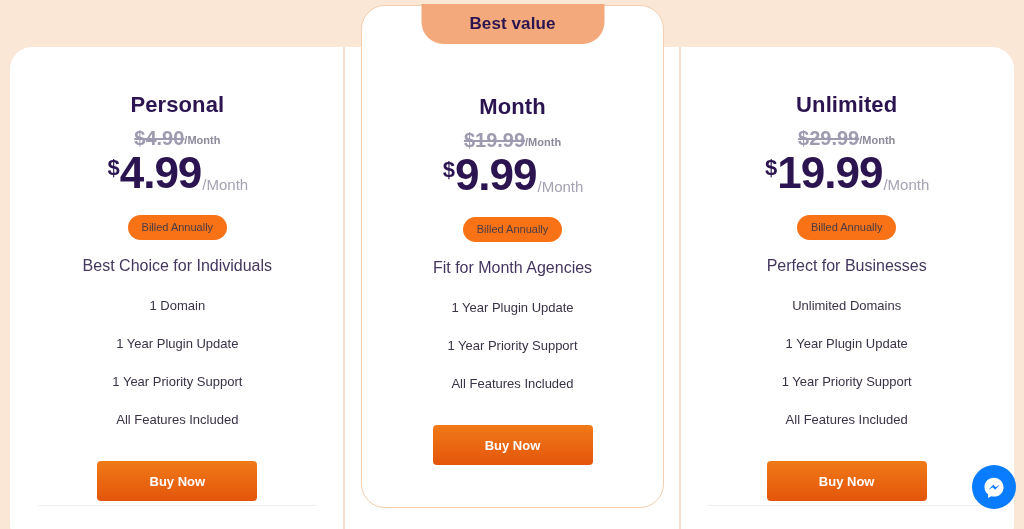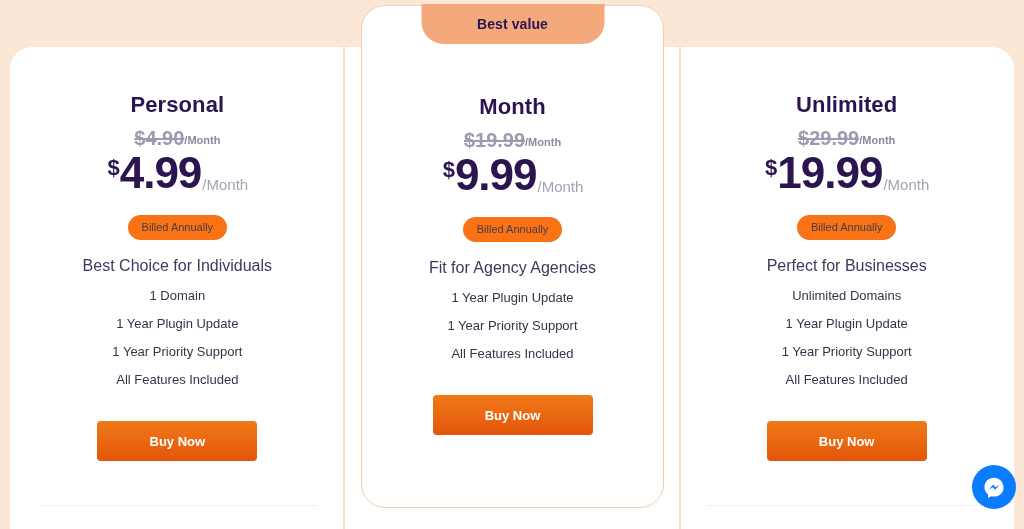--- a/index.html
+++ b/index.html
@@ -76,21 +76,21 @@
     position: absolute;
     left: 50%;
     transform: translateX(-50%);
     top: -2px;
     width: 183px;
     height: 40px;
     background: #f4a97c;
     border-bottom-left-radius: 22px;
     border-bottom-right-radius: 22px;
     color: #2b1450;
-    font-size: 14px;
+    font-size: 17px;
     font-weight: bold;
     line-height: 40px;
     letter-spacing: .1px;
     z-index: 6;
   }
 
   
   .plan-title {
     color: #2b1450;
     font-size: 22px;
@@ -162,21 +162,21 @@
   .plan-tagline {
     margin-top: 17px;
     color: #44365e;
     font-size: 16px;
   }
 
   .feature-list { margin-top: 13px; }
   .feature-item {
     color: #3a3247;
     font-size: 13px;
-    margin-top: 13px;
+    margin-top: 23px;
   }
 
   .buy-btn {
     display: block;
     margin: 34px auto 4px;
     width: 160px;
     height: 40px;
     border: none;
     border-radius: 4px;
     background: linear-gradient(180deg, #f07a18 0%, #e4550b 100%);
@@ -282,21 +282,21 @@
     </div>
 
     <div class="price-new-row">
       <span class="price-currency">$</span>
         <span class="price-amount">9.99</span>
         <span class="price-period">/Month</span>
     </div>
 
     <div class="billed-badge">Billed Annually</div>
 
-    <div class="plan-tagline">Fit for Agency Agencies</div>
+    <div class="plan-tagline">Fit for Month Agencies</div>
 
     <div class="feature-list">
       <div class="feature-item">1 Year Plugin Update</div>
       <div class="feature-item">1 Year Priority Support</div>
       <div class="feature-item">All Features Included</div>
     </div>
 
     <button class="buy-btn">Buy Now</button>
   </div>
 

